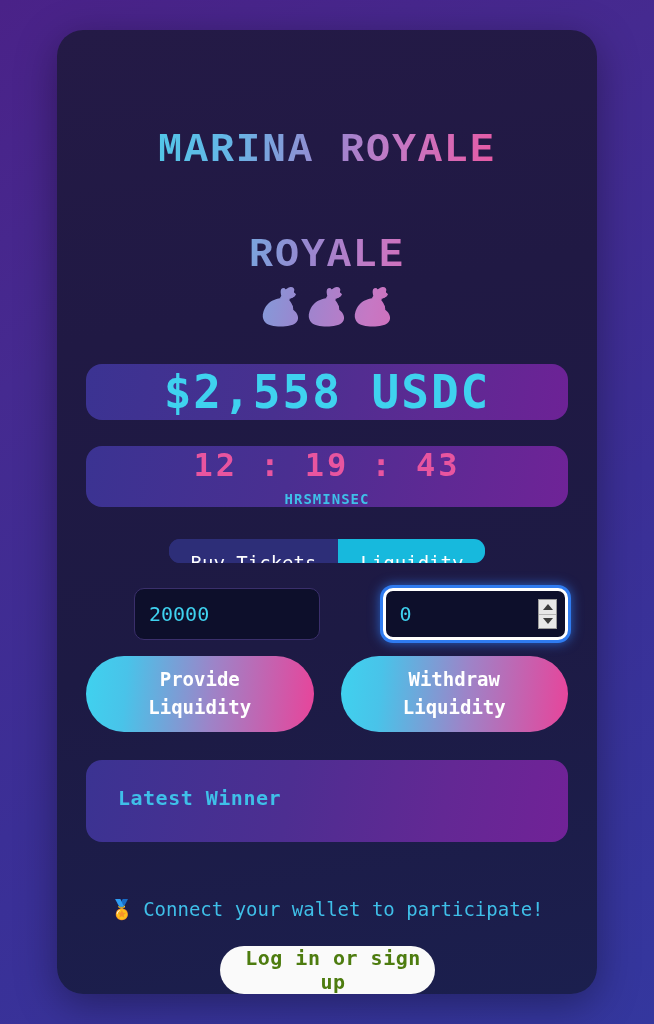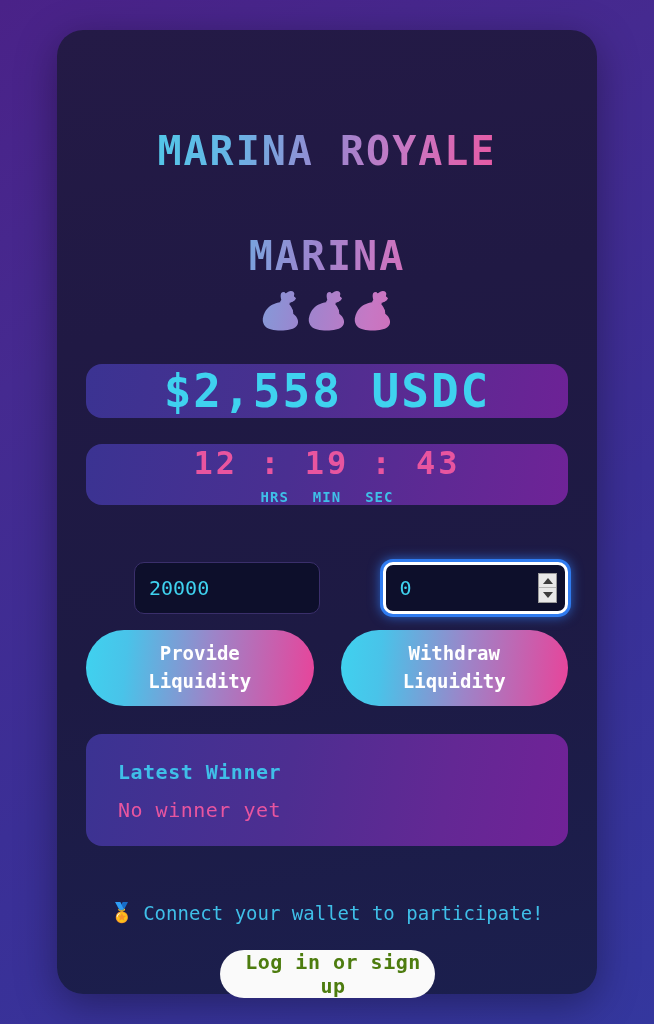--- a/index.html
+++ b/index.html
@@ -40,20 +40,21 @@
     font-weight: 700;
     letter-spacing: 2px;
     line-height: 1.32;
     text-align: center;
     background: linear-gradient(100deg, #4fc9e8 0%, #66b6e6 22%, #9a86cf 48%, #c678c4 66%, #f0519b 100%);
     -webkit-background-clip: text;
     background-clip: text;
     color: transparent;
     -webkit-text-fill-color: transparent;
     white-space: pre-line;
+    font-family: Liberation Mono, monospace;
   }
   .title .bags {
     -webkit-text-fill-color: transparent;
     font-size: 36px;
     letter-spacing: 1px;
   }
 
   
   .jackpot {
     margin-top: 28px;
@@ -86,21 +87,20 @@
   }
   .timer-digits {
     font-size: 32px;
     font-weight: 700;
     color: #e8559f;
     letter-spacing: 3px;
   }
   .timer-labels {
     margin-top: 7px;
     display: flex;
-    gap: 24px;
     font-size: 14px;
     font-weight: 700;
     color: #3fbfe8;
     letter-spacing: 1px;
   }
 
   
   .tabs {
     margin-top: 32px;
     display: flex;
@@ -255,21 +255,21 @@
     padding-left: 12px;
   }
 </style>
 </head>
 <body>
 
 <div class="card">
 
   <div class="title">
     <span>MARINA ROYALE</span><br>
-    <span>MARINA</span>
+    <span>ROYALE</span>
     <span class="bags">💰💰💰</span>
   </div>
 
   <div class="jackpot">
     <div class="jackpot-amount">$2,558 USDC</div>
   </div>
 
   <div class="timer">
     <div class="timer-digits">12 : 19 : 43</div>
     <div class="timer-labels">
@@ -303,21 +303,20 @@
 
   <div class="actions">
     <button class="action-btn">Provide
 Liquidity</button>
     <button class="action-btn">Withdraw
 Liquidity</button>
   </div>
 
   <div class="winner">
     <div class="winner-title">Latest Winner</div>
-    <div class="winner-value">No winner yet</div>
   </div>
 
   <div class="footer-note">
     <span class="medal-icon">🏅</span>
     <span>Connect your wallet to participate!</span>
   </div>
 
   <button class="login-btn">Log in or sign up</button>
 
 </div>

